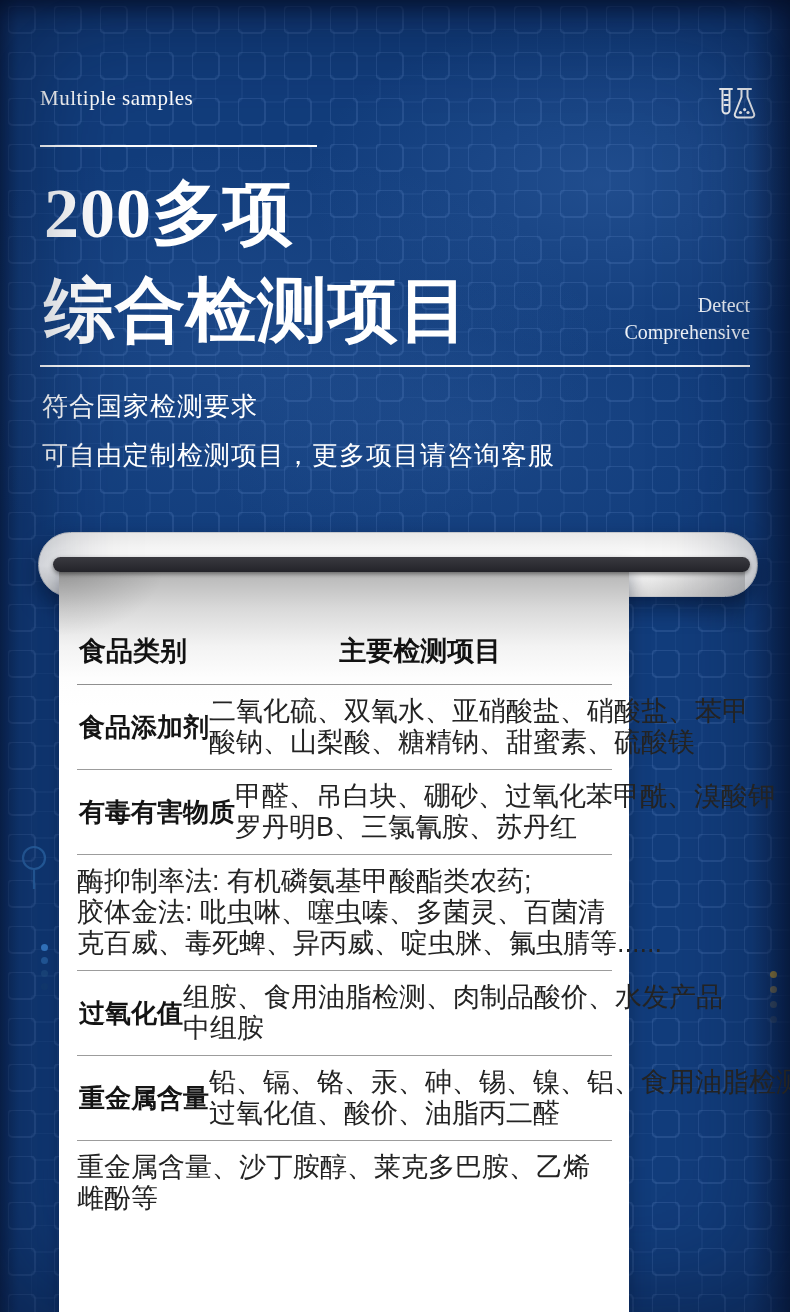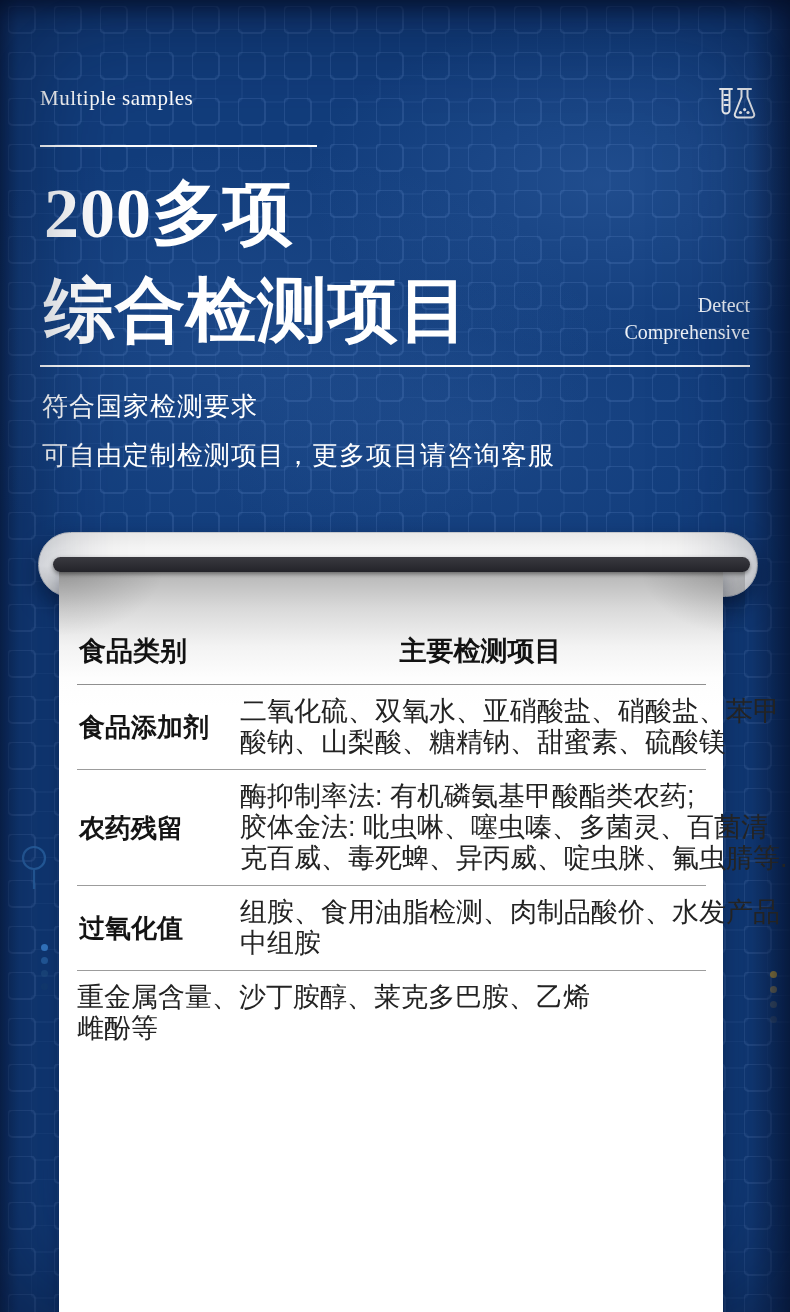--- a/index.html
+++ b/index.html
@@ -29,21 +29,21 @@
   .rule-mid{left:40px;top:365px;width:710px;height:2px;background:#fff;}
   .subtitle{left:42px;top:382px;color:#fff;font-size:26px;line-height:49px;letter-spacing:1px;white-space:nowrap;}
   
   .pill{left:38px;top:532px;width:720px;height:65px;border-radius:33px;
     background:linear-gradient(180deg,#e9e9e9 0%,#f8f8f8 30%,#ffffff 52%,#efefef 74%,#d7d7d7 100%);
     border:1px solid #c6c8cc;box-sizing:border-box;
     box-shadow:0 10px 22px rgba(4,14,40,.55);}
   .bar{left:53px;top:557px;width:697px;height:15px;border-radius:8px;
     background:linear-gradient(180deg,#3a3a40,#232329);
     box-shadow:0 2px 4px rgba(0,0,0,.45);z-index:4;}
-  .paper{left:59px;top:566px;width:664px;height:746px;z-index:3;
+  .paper{left:59px;top:566px;width:570px;height:746px;z-index:3;
     background:linear-gradient(180deg,#b4b4b4 4px,#d9d9d9 42px,#f3f3f3 80px,#fdfdfd 112px,#ffffff 140px);
     box-shadow:0 4px 18px rgba(4,14,40,.4);}
   .paper-top-shade{left:59px;top:566px;width:686px;height:120px;pointer-events:none;z-index:3;
     background:
       radial-gradient(150px 100px at 0% 0%, rgba(0,0,0,.20), transparent 70%),
       radial-gradient(150px 100px at 100% 0%, rgba(0,0,0,.20), transparent 70%);}
   
   .dtable{margin:0 17px 0 18px;color:#1f1f1f;}
   .t-head{display:flex;align-items:flex-end;height:119px;box-sizing:border-box;
     padding-bottom:15px;border-bottom:1px solid #8f8f8f;}
@@ -118,29 +118,38 @@
         <div class="col-cat">食品类别</div>
         <div class="col-items">主要检测项目</div>
       </div>
       <div>
           <div class="t-row">
             <div class="cell-cat">食品添加剂</div>
             <div class="cell-items">二氧化硫、双氧水、亚硝酸盐、硝酸盐、苯甲
 酸钠、山梨酸、糖精钠、甜蜜素、硫酸镁</div>
           </div>
           <div class="t-row">
-            <div class="cell-cat">农药残留</div>
+            <div class="cell-cat">有毒有害物质</div>
+            <div class="cell-items">甲醛、吊白块、硼砂、过氧化苯甲酰、溴酸钾
+罗丹明B、三氯氰胺、苏丹红</div>
+          </div>
+          <div class="t-row">
             <div class="cell-items">酶抑制率法: 有机磷氨基甲酸酯类农药;
 胶体金法: 吡虫啉、噻虫嗪、多菌灵、百菌清
 克百威、毒死蜱、异丙威、啶虫脒、氟虫腈等......</div>
           </div>
           <div class="t-row">
             <div class="cell-cat">过氧化值</div>
             <div class="cell-items">组胺、食用油脂检测、肉制品酸价、水发产品
 中组胺</div>
+          </div>
+          <div class="t-row">
+            <div class="cell-cat">重金属含量</div>
+            <div class="cell-items">铅、镉、铬、汞、砷、锡、镍、铝、食用油脂检测
+过氧化值、酸价、油脂丙二醛</div>
           </div>
           <div class="t-row">
             <div class="cell-items">重金属含量、沙丁胺醇、莱克多巴胺、乙烯
 雌酚等</div>
           </div>
         </div>
     </div>
   </div>
   <div class="abs paper-top-shade"></div>
   <div class="abs bar"></div>

